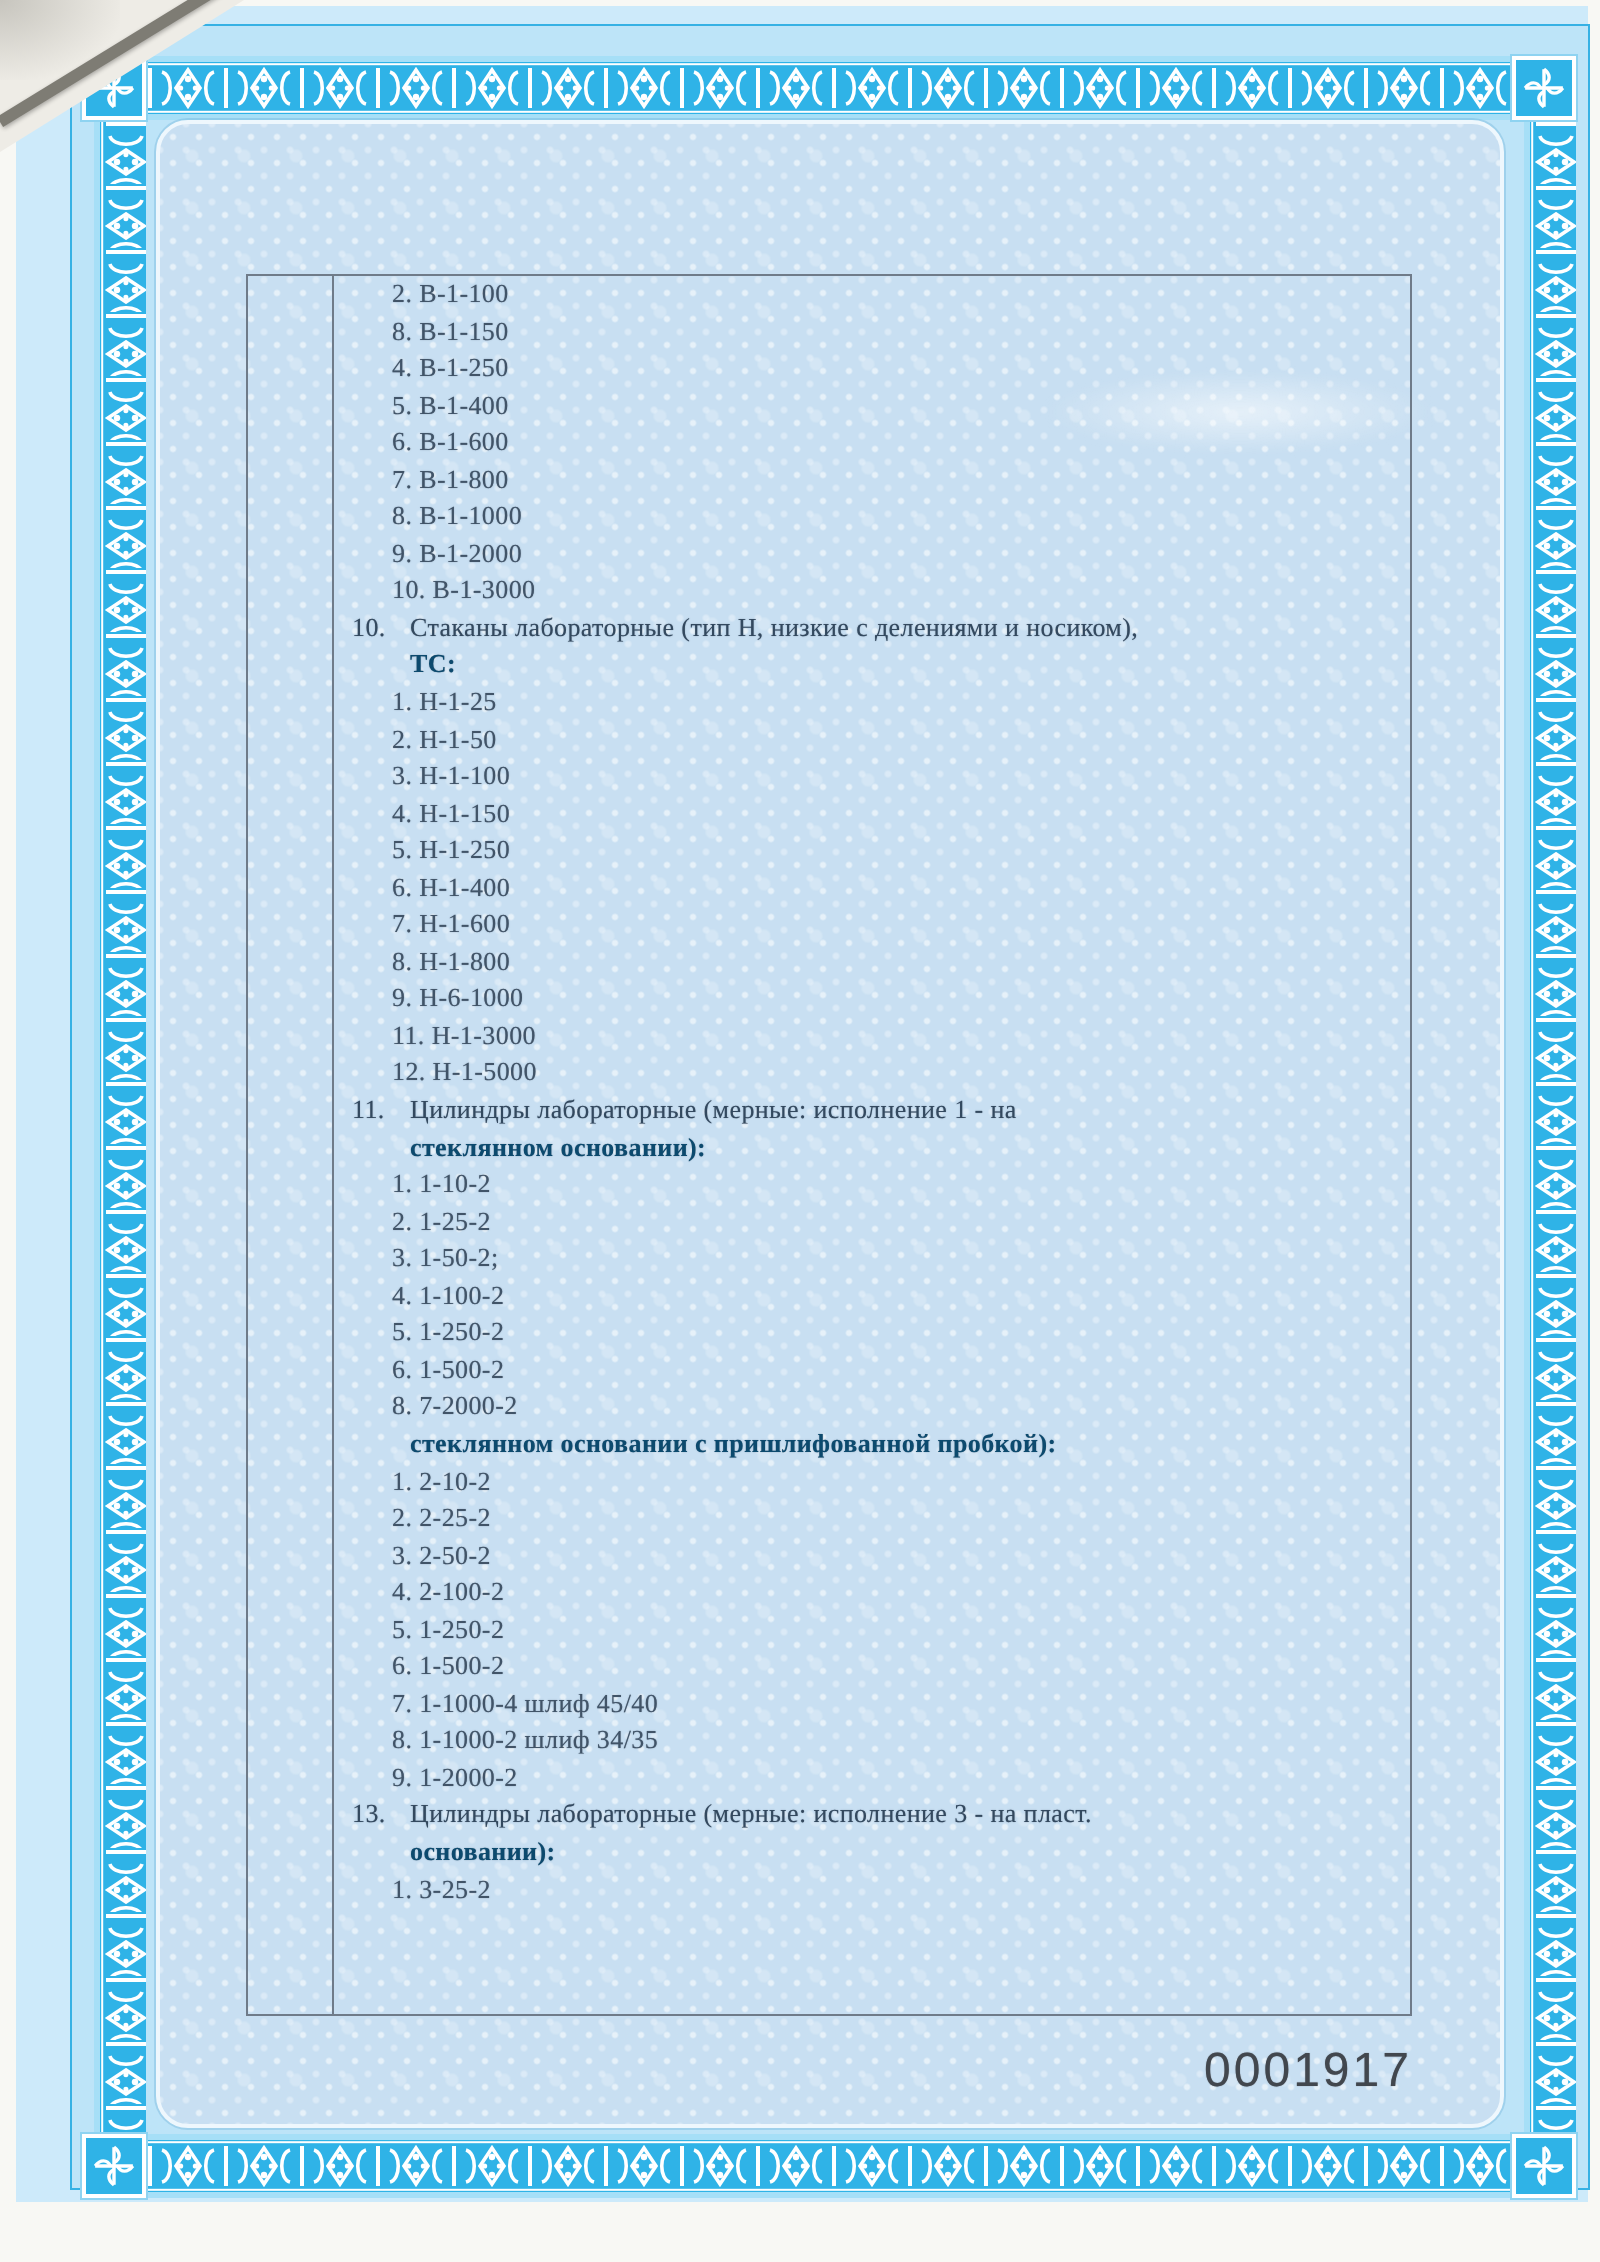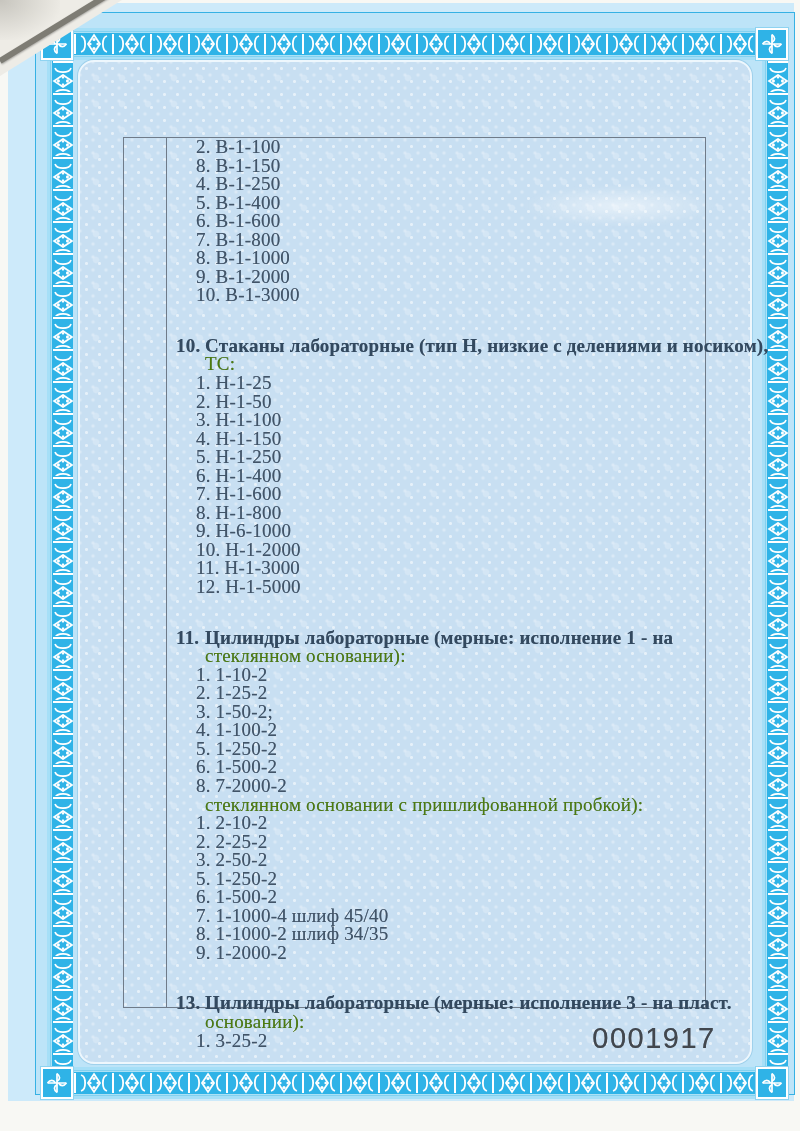--- a/index.html
+++ b/index.html
@@ -49,30 +49,30 @@
     background:radial-gradient(ellipse at center,rgba(255,255,255,.55),rgba(255,255,255,0) 70%);
     filter:blur(2px);}
 
   
   .table-frame{position:absolute;left:123px;top:137px;width:583px;height:871px;
     border:1px solid #6f7b89;box-sizing:border-box;}
   .col-divider{position:absolute;left:42px;top:0;width:1px;height:100%;background:#6f7b89;}
 
   
   .list{position:absolute;left:176px;top:138px;width:525px;color:#415468;
-    font-size:19px;letter-spacing:.2px;text-shadow:0 0 .6px rgba(56,72,94,.55);}
+    font-size:13px;letter-spacing:.2px;text-shadow:0 0 .6px rgba(56,72,94,.55);}
   .line{height:18.55px;line-height:18.55px;white-space:nowrap;}
   .line.item{padding-left:20px;}
-  .line.header{font-weight:bold;color:#33495f;margin-top:32px;}
+  .line.header{font-weight:normal;color:#33495f;}
   .line.header .num{display:inline-block;width:29px;}
-  .line.cont{font-weight:normal;color:#4d7c0f;padding-left:29px;}
+  .line.cont{font-weight:bold;color:#0c4a6e;padding-left:29px;}
 
   
   .serial{position:absolute;left:588px;top:1022px;width:132px;text-align:center;
-    font-family:"Liberation Sans",sans-serif;font-size:29px;color:#42474e;
+    font-family:"Liberation Sans",sans-serif;font-size:24px;color:#42474e;
     letter-spacing:1.5px;text-shadow:0 0 .5px rgba(50,55,60,.6);}
 
   
   .fold{position:absolute;left:0;top:0;width:122px;height:76px;
     clip-path:polygon(0 0,122px 0,0 76px);background:#eeece6;}
   .fold::before{content:"";position:absolute;left:0;top:58px;width:150px;height:6px;
     background:#7e7c74;transform:rotate(-31.5deg);transform-origin:left center;
     box-shadow:0 1px 2px rgba(0,0,0,.3);}
   .fold::after{content:"";position:absolute;left:0;top:0;width:60px;height:40px;
     background:radial-gradient(ellipse at 0 0,rgba(160,158,150,.5),rgba(160,158,150,0) 75%);}
@@ -205,36 +205,36 @@
       <div class="line cont">ТС:</div>
       <div class="line item">1. Н-1-25</div>
       <div class="line item">2. Н-1-50</div>
       <div class="line item">3. Н-1-100</div>
       <div class="line item">4. Н-1-150</div>
       <div class="line item">5. Н-1-250</div>
       <div class="line item">6. Н-1-400</div>
       <div class="line item">7. Н-1-600</div>
       <div class="line item">8. Н-1-800</div>
       <div class="line item">9. Н-6-1000</div>
-      <div class="line item">10. Н-1-2000</div>
       <div class="line item">11. Н-1-3000</div>
       <div class="line item">12. Н-1-5000</div>
       <div class="line header"><span class="num">11.</span><span>Цилиндры лабораторные (мерные: исполнение 1 - на</span></div>
       <div class="line cont">стеклянном основании):</div>
       <div class="line item">1. 1-10-2</div>
       <div class="line item">2. 1-25-2</div>
       <div class="line item">3. 1-50-2;</div>
       <div class="line item">4. 1-100-2</div>
       <div class="line item">5. 1-250-2</div>
       <div class="line item">6. 1-500-2</div>
       <div class="line item">8. 7-2000-2</div>
       <div class="line cont">стеклянном основании с пришлифованной пробкой):</div>
       <div class="line item">1. 2-10-2</div>
       <div class="line item">2. 2-25-2</div>
       <div class="line item">3. 2-50-2</div>
+      <div class="line item">4. 2-100-2</div>
       <div class="line item">5. 1-250-2</div>
       <div class="line item">6. 1-500-2</div>
       <div class="line item">7. 1-1000-4 шлиф 45/40</div>
       <div class="line item">8. 1-1000-2 шлиф 34/35</div>
       <div class="line item">9. 1-2000-2</div>
       <div class="line header"><span class="num">13.</span><span>Цилиндры лабораторные (мерные: исполнение 3 - на пласт.</span></div>
       <div class="line cont">основании):</div>
       <div class="line item">1. 3-25-2</div>
     </div>
 

